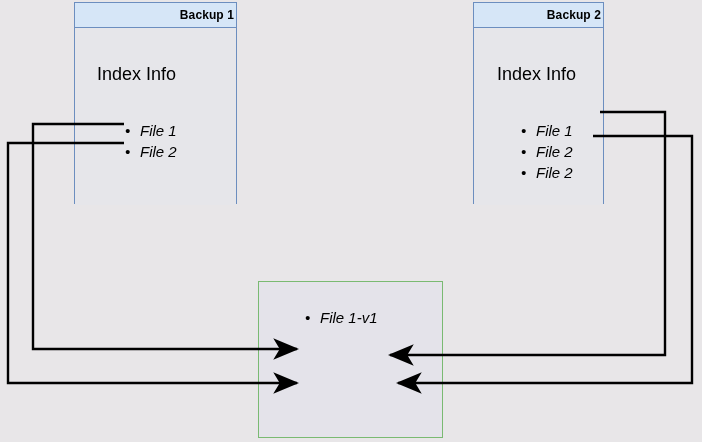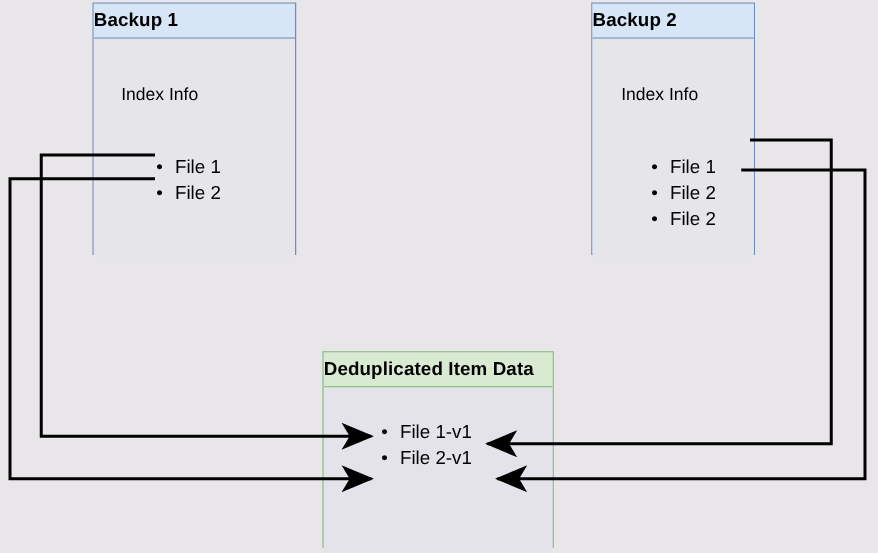--- a/index.html
+++ b/index.html
@@ -30,23 +30,23 @@
   }
 
   .node {
     position: absolute;
     box-sizing: border-box;
     z-index: 2;
   }
   .node-header {
     box-sizing: border-box;
     width: 100%;
-    text-align: left;
+    text-align: right;
     font-weight: bold;
-    font-size: 15px;
+    font-size: 12px;
     line-height: 1;
     letter-spacing: 0.1px;
     color: #000000;
     padding: 6px 2px 6px 0;
   }
   .node-body {
     box-sizing: border-box;
     width: 100%;
     position: relative;
   }
@@ -70,31 +70,32 @@
   .node-green .node-header {
     background: #d9ead3;
     border-bottom: 1.5px solid #7aba72;
   }
   .node-green .node-body {
     background: #e4e3ea;
   }
 
   .index-label {
     position: absolute;
-    font-size: 14px;
+    font-size: 18px;
     color: #000;
     line-height: 1;
     white-space: nowrap;
   }
 
   .file-list {
     position: absolute;
     margin: 0;
     padding: 0;
     list-style: none;
+    font-style: italic;
   }
   .file-list li {
     font-size: 15px;
     color: #000;
     line-height: 21px;
     height: 21px;
     white-space: nowrap;
     position: relative;
     padding-left: 17px;
   }
@@ -129,25 +130,23 @@
       <div class="index-label" style="left:23px; top:37px;">Index Info</div>
       <ul class="file-list" style="left:45px; top:92px;">
         <li>File 1</li>
         <li>File 2</li>
         <li>File 2</li>
       </ul>
     </div>
   </div>
 
   <div class="node node-green" style="left:258px; top:281px; width:185px; height:157px;">
-    <div class="node-header">Deduplicated Item Data</div>
     <div class="node-body" style="height:132px;">
       <div class="file-list" style="left:44px; top:25px;">
         <li>File 1-v1</li>
-        <li>File 2-v1</li>
       </div>
     </div>
   </div>
 
   <svg id="wires" viewBox="0 0 702 442">
     <defs>
       <marker id="arrowR" viewBox="0 0 12 10" refX="11" refY="5" markerWidth="11" markerHeight="9" orient="auto-start-reverse">
         <path d="M 0 0 L 12 5 L 0 10 L 3 5 Z" fill="#000000"></path>
       </marker>
     </defs>

